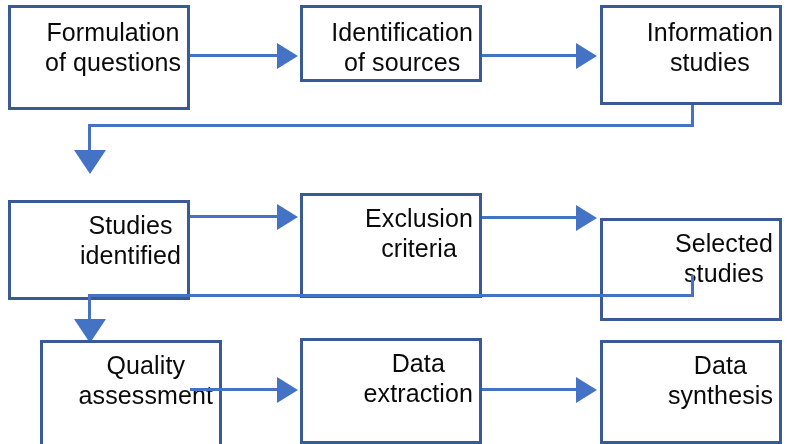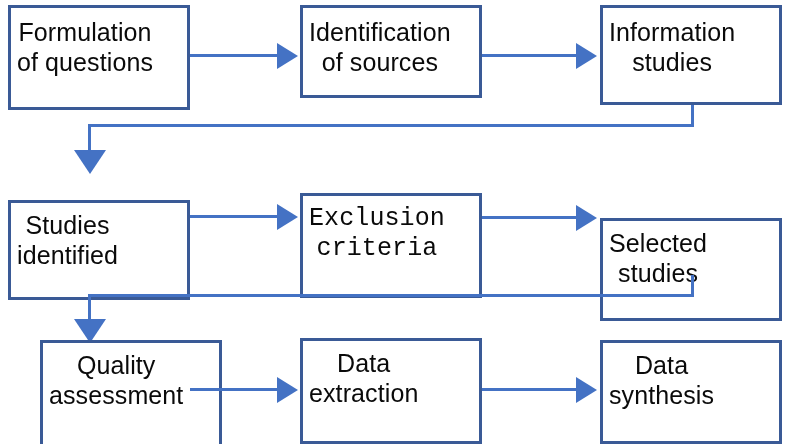--- a/index.html
+++ b/index.html
@@ -16,21 +16,21 @@
     overflow: hidden;
     font-family: "Liberation Sans", sans-serif;
   }
   .node {
     position: absolute;
     box-sizing: border-box;
     background: #ffffff;
     border: 3px solid #3A5A96;
     display: flex;
     align-items: center;
-    justify-content: flex-start;
+    justify-content: flex-end;
     text-align: center;
     color: #0a0a0a;
     font-size: 25px;
     line-height: 1.18;
     letter-spacing: 0.1px;
     padding: 8px 6px;
   }
   .node .label {
     display: block;
     white-space: pre-line;
@@ -71,21 +71,21 @@
 </head>
 <body>
 
 <div id="canvas">
 
   <div class="node row1" style="left:8px; top:5px; width:182px; height:105px;">
     <span class="label">Formulation
 of questions</span>
   </div>
 
-  <div class="node row1" style="left:300px; top:5px; width:182px; height:93px;">
+  <div class="node row1" style="left:300px; top:5px; width:182px; height:77px;">
     <span class="label">Identification
 of sources</span>
   </div>
 
   <div class="node row1" style="left:600px; top:5px; width:182px; height:100px;">
     <span class="label">Information
 studies</span>
   </div>
 
   <div class="conn-h" style="left:190px; top:54px; width:89px;"></div>
@@ -97,21 +97,21 @@
   <div class="conn-v" style="left:691px; top:105px; height:22px;"></div>
   <div class="conn-h" style="left:88px; top:124px; width:606px;"></div>
   <div class="conn-v" style="left:88px; top:124px; height:29px;"></div>
   <div class="arrow-down" style="left:74px; top:150px;"></div>
 
   <div class="node row2" style="left:8px; top:172px; width:182px; height:100px;">
     <span class="label">Studies
 identified</span>
   </div>
 
-  <div class="node row2" style="left:300px; top:165px; width:182px; height:105px;font-family:Liberation Mono, monospace;">
+  <div class="node row2" style="left:300px; top:165px; width:182px; height:105px;">
     <span class="label">Exclusion
 criteria</span>
   </div>
 
   <div class="node row2" style="left:600px; top:190px; width:182px; height:103px;">
     <span class="label">Selected
 studies</span>
   </div>
 
   <div class="conn-h" style="left:190px; top:215px; width:89px;"></div>

